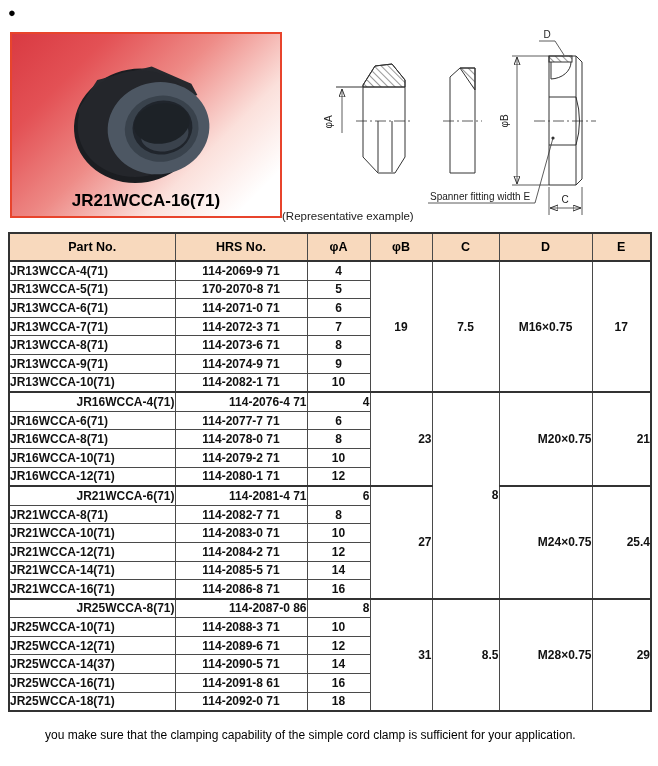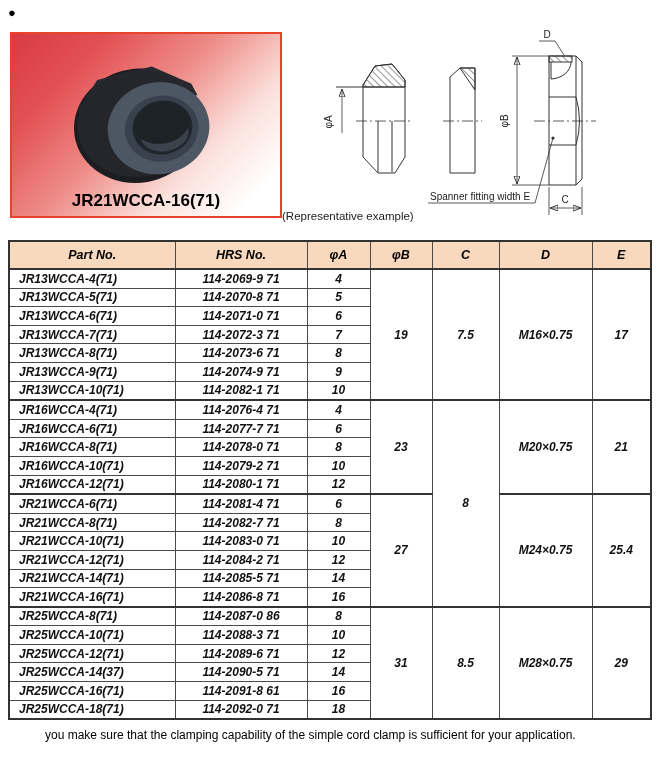--- a/index.html
+++ b/index.html
@@ -22,28 +22,28 @@
   
   .drawing{position:absolute;left:280px;top:22px;}
   .drawing text{fill:#222;font-family:"Liberation Sans",sans-serif;font-size:10px;}
   .drawing .rep{font-size:11.5px;}
   .drawing line,.drawing path,.drawing polygon,.drawing polyline{stroke:#333;fill:none;stroke-width:1;}
   .drawing .hatched{fill:url(#hatch);stroke:#333;}
   .drawing .cl{stroke-dasharray:11 3 2 3;stroke-width:.8;}
   .drawing .dim{stroke-width:.8;}
 
   
-  table.spec{position:absolute;left:8px;top:240px;width:642px;border-collapse:collapse;
-             table-layout:fixed;border:2px solid #333;font-style:italic;}
+  table.spec{position:absolute;left:8px;top:232px;width:642px;border-collapse:collapse;
+             table-layout:fixed;border:2px solid #333;}
   table.spec th{background:#f8d9bd;border:1px solid #4a4a4a;border-bottom:2px solid #333;
                 height:26px;font-size:12.5px;font-weight:bold;text-align:center;padding:0;}
   table.spec td{border:1px solid #4a4a4a;height:17.6px;font-size:12px;font-weight:bold;
                 text-align:center;padding:0;color:#111;line-height:1;}
-  table.spec td.part{text-align:left;padding-left:9px;}
-  table.spec tr.gs td{border-top:2px solid #333;}
+  table.spec td.part{text-align:left;}
+  table.spec tr.gs td{border-top:2px solid #333;text-align:right;}
 
   
   .note{position:absolute;left:8px;top:726px;font-size:12px;line-height:18px;color:#000;width:648px;}
   .note .l2{margin-left:37px;}
 </style>
 </head>
 <body>
 
 <div class="page">
 
@@ -155,21 +155,21 @@
         <td class="part">JR13WCCA-4(71)</td>
         <td>114-2069-9 71</td>
         <td>4</td>
         <td rowspan="7">19</td>
         <td rowspan="7">7.5</td>
         <td rowspan="7">M16×0.75</td>
         <td rowspan="7">17</td>
       </tr>
       <tr>
         <td class="part">JR13WCCA-5(71)</td>
-        <td>114-2070-8 71</td>
+        <td>170-2070-8 71</td>
         <td>5</td>
       </tr>
       <tr>
         <td class="part">JR13WCCA-6(71)</td>
         <td>114-2071-0 71</td>
         <td>6</td>
       </tr>
       <tr>
         <td class="part">JR13WCCA-7(71)</td>
         <td>114-2072-3 71</td>

